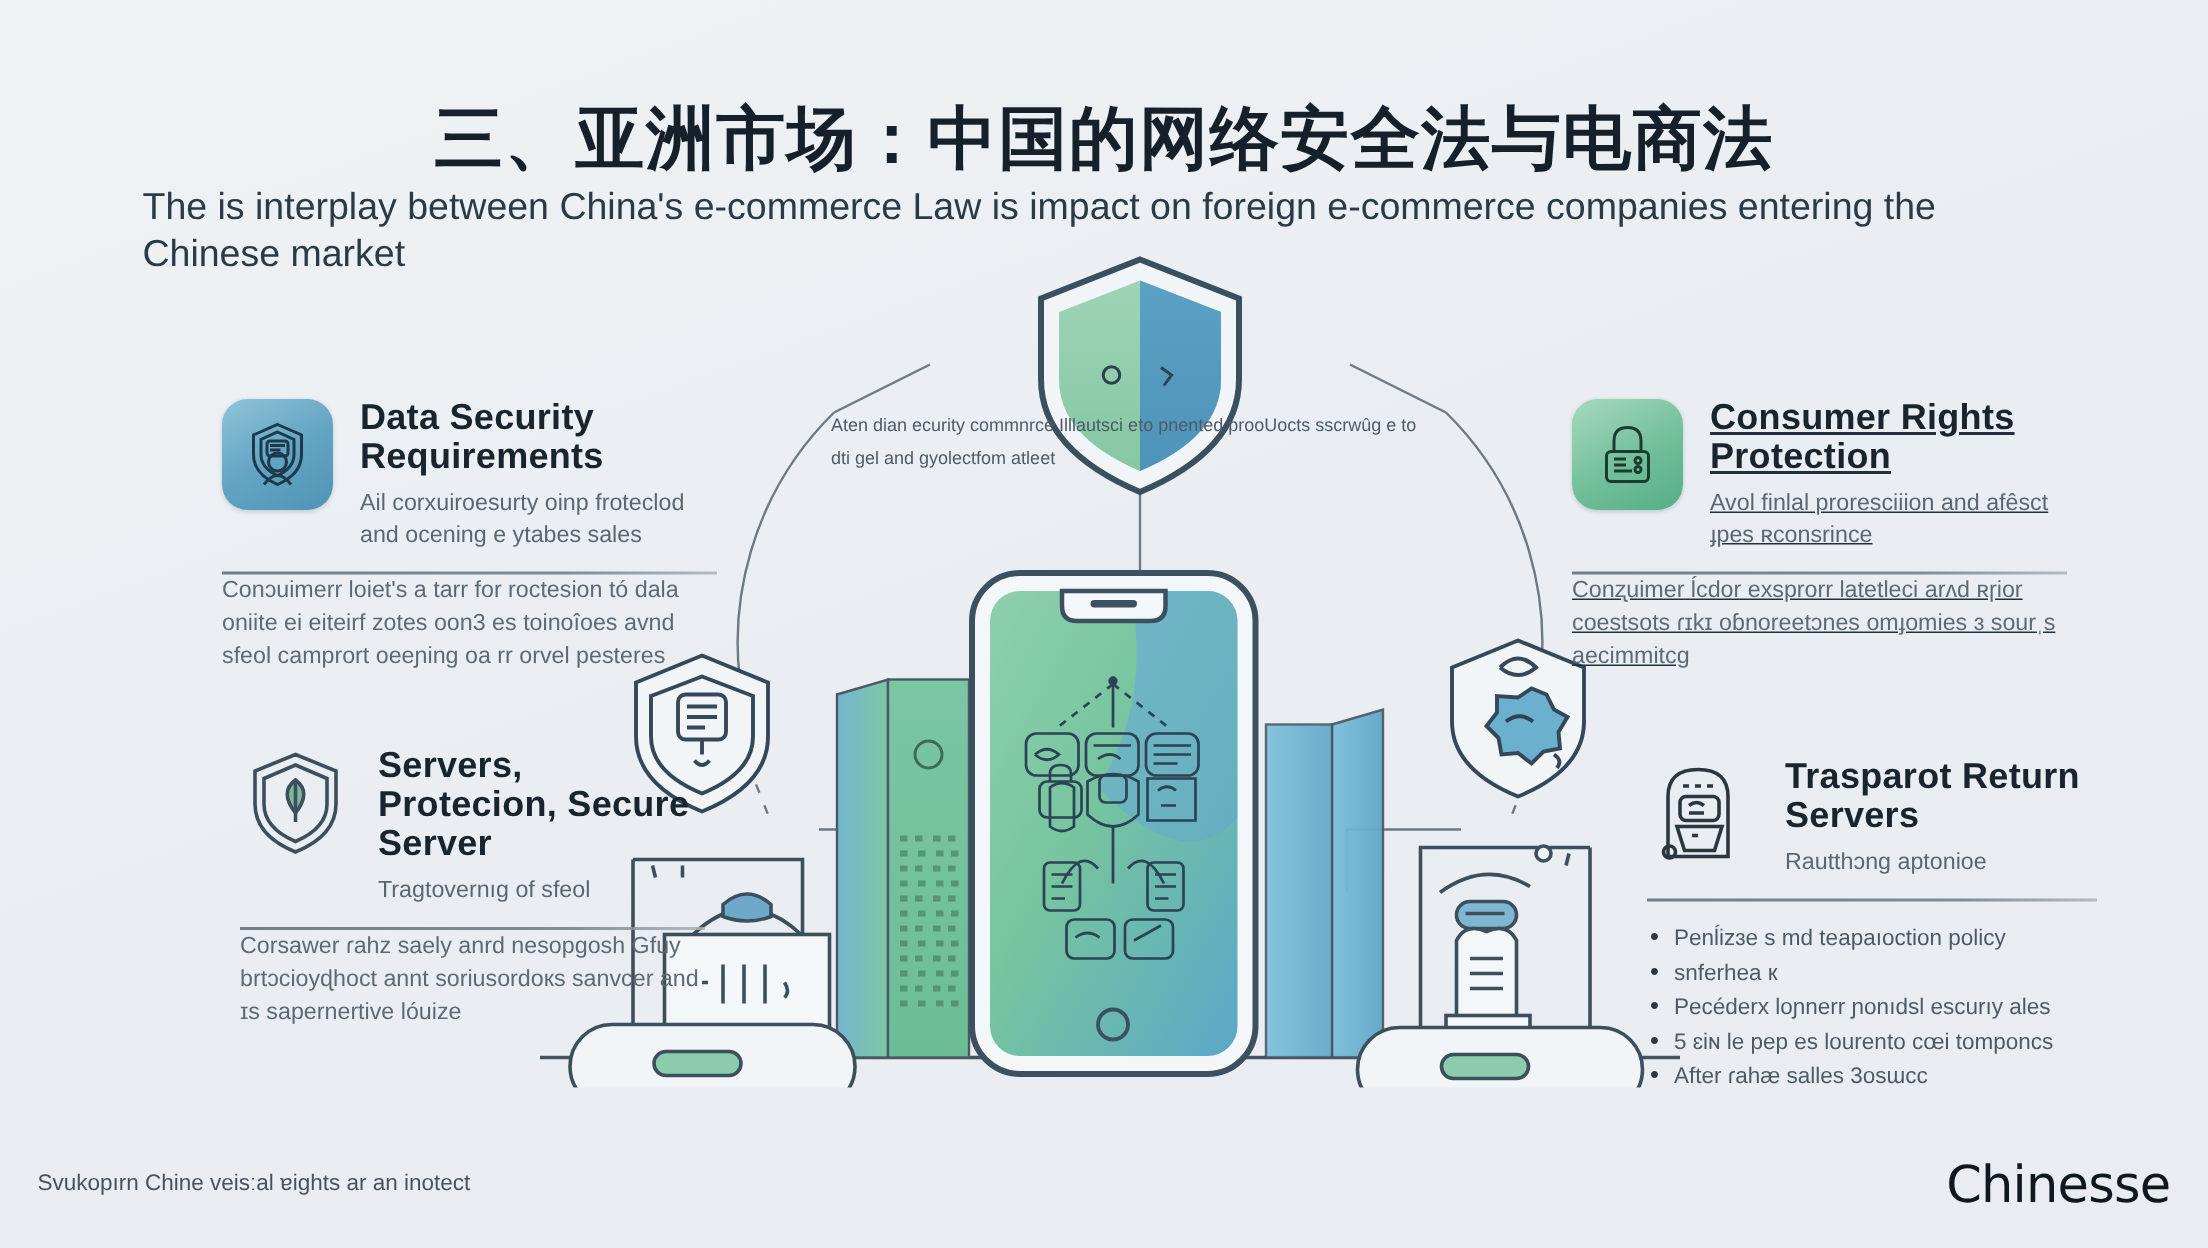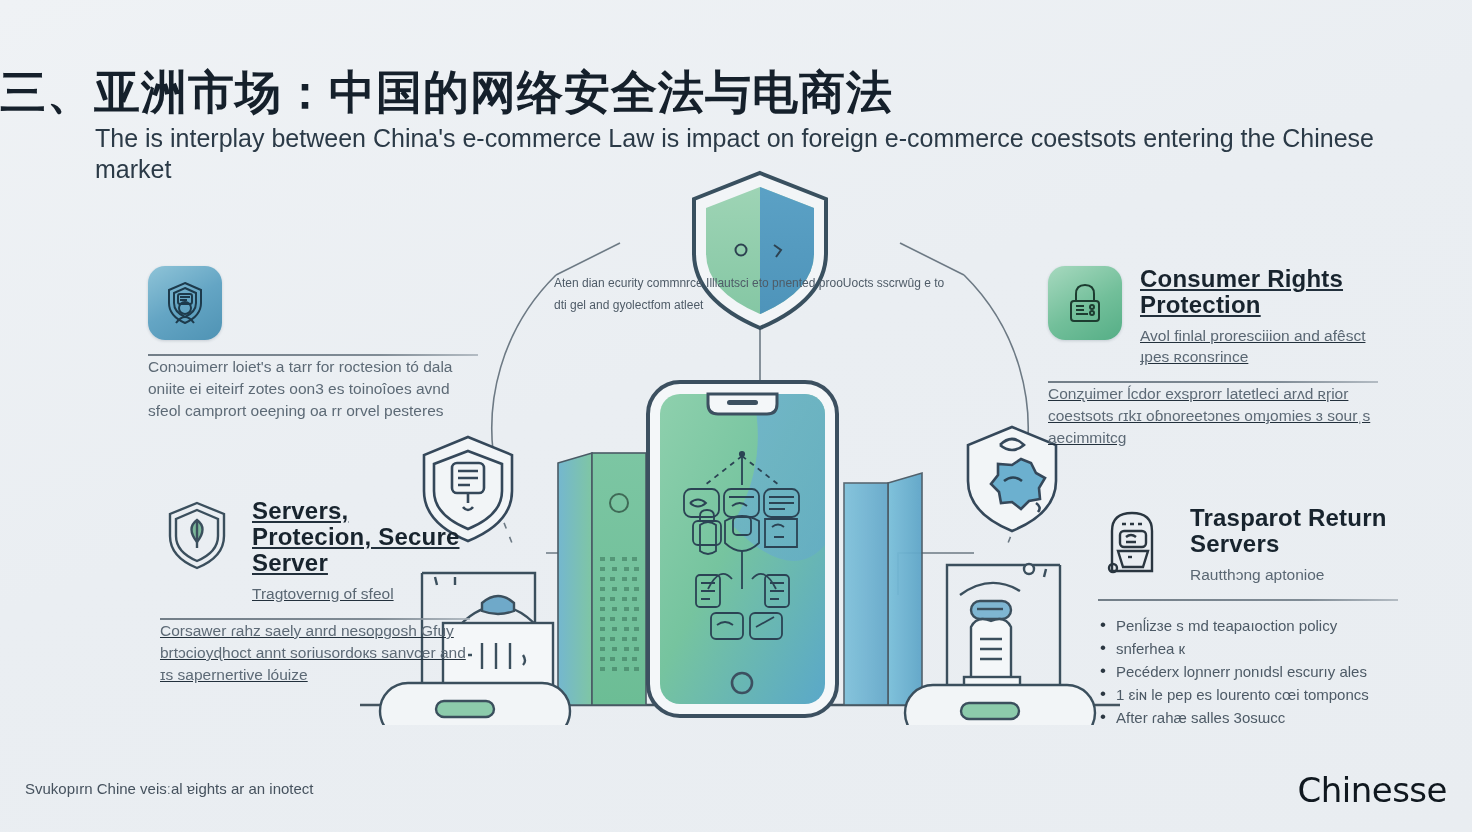--- a/index.html
+++ b/index.html
@@ -16,20 +16,21 @@
     font-family: "Liberation Sans", sans-serif;
     color: #22303c;
   }
 
   
   .title {
     position: absolute;
     left: 0;
     top: 62px;
     width: 1472px;
+    text-align: center;
     font-family: Liberation Sans, sans-serif;
     font-size: 46px;
     font-weight: 700;
     letter-spacing: 1px;
     color: #15202b;
     white-space: nowrap;
   }
   .subtitle {
     position: absolute;
     left: 95px;
@@ -93,21 +94,21 @@
   }
   .bullets li { position: relative; padding-left: 18px; margin-bottom: 2px; }
   .bullets li::before {
     content: "•";
     position: absolute; left: 2px; top: -1px;
     color: #2b3742; font-size: 17px;
   }
 
   #card-tl { left: 148px; top: 266px; width: 330px; }
   #card-tr { left: 1048px; top: 266px; width: 330px; text-decoration: underline; }
-  #card-bl { left: 160px; top: 498px; width: 310px; text-decoration: underline; }
+  #card-bl { left: 160px; top: 498px; width: 310px; }
   #card-br { left: 1098px; top: 505px; width: 300px; }
 
   
   .footer-note {
     position: absolute;
     left: 25px; top: 780px;
     font-size: 15px;
     color: #46525e;
     filter: blur(.3px);
   }
@@ -137,21 +138,21 @@
     color: #4e5b67;
     filter: blur(.35px);
   }
 </style>
 </head>
 <body>
 
 <div id="slide">
 
   <div class="title">三、亚洲市场：中国的网络安全法与电商法</div>
-  <div class="subtitle">The is interplay between China's e-commerce Law is impact on foreign e-commerce coestsots entering the Chinese market</div>
+  <div class="subtitle">The is interplay between China's e-commerce Law is impact on foreign e-commerce companies entering the Chinese market</div>
 
   <svg id="illustration" viewBox="0 0 760 560">
     <defs>
       <linearGradient id="gPhone" x1="0" y1="0" x2="1" y2="1">
         <stop offset="0%" stop-color="#8ed0ad"></stop>
         <stop offset="45%" stop-color="#76c49f"></stop>
         <stop offset="100%" stop-color="#5aa8c9"></stop>
       </linearGradient>
       <linearGradient id="gPhoneBlue" x1="0" y1="0" x2="1" y2="1">
         <stop offset="0%" stop-color="#6fb2d2" stop-opacity=".85"></stop>
@@ -365,20 +366,24 @@
       <div class="icon-box blue">
         <svg width="48" height="48" viewBox="0 0 48 48" fill="none" stroke="#1d3a4c" stroke-width="2">
           <path d="M24 4 L40 11 L40 24 Q40 37 24 44 Q8 37 8 24 L8 11 Z"></path>
           <path d="M24 9 L35 14 L35 24 Q35 33 24 38 Q13 33 13 24 L13 14 Z"></path>
           <rect x="17" y="15" width="14" height="10" rx="2"></rect>
           <path d="M19 18 h10 M19 21 h7"></path>
           <circle cx="24" cy="29" r="6"></circle>
           <path d="M15 44 q9 -12 18 0"></path>
         </svg>
       </div>
+      <div class="head-text">
+        <div class="card-title">Data Security Requirements</div>
+        <div class="card-sub">Ail corxuiroesurty oinp froteclod and ocening e ytabes sales</div>
+      </div>
     </div>
     <div class="divider"></div>
     <div class="card-body">Conɔuimerr loiet's a tarr for roctesion tó dala oniite ei eiteirf zotes oon3 es toinoîoes avnd sfeol camprort oeeɲing oa rr orvel pesteres</div>
   </div>
 
   <div class="card" id="card-tr">
     <div class="card-head">
       <div class="icon-box green">
         <svg width="48" height="48" viewBox="0 0 48 48" fill="none" stroke="#1d3c30" stroke-width="2">
           <path d="M15 22 L15 15 Q15 6 24 6 Q33 6 33 15 L33 22"></path>
@@ -432,21 +437,21 @@
       <div class="head-text">
         <div class="card-title">Trasparot Return Servers</div>
         <div class="card-sub">Rautthɔng aptonioe</div>
       </div>
     </div>
     <div class="divider"></div>
     <ul class="bullets" id="br-bullets">
         <li>Penĺizɜe s md teapaıoction policy</li>
         <li>snferhea к</li>
         <li>Pecéderx loɲnerr ɲonıdsl escurıy ales</li>
-        <li>1 ɛiɴ le pep es lourento cœi tomponcs</li>
+        <li>5 ɛiɴ le pep es lourento cœi tomponcs</li>
         <li>After ɾahæ salles 3osɯcc</li>
       </ul>
   </div>
 
   <div class="footer-note">Svukopırn Chine veisːal ɐights ar an inotect</div>
   <div class="brand">Chinesse</div>
 
 </div>
 
 </body></html>

